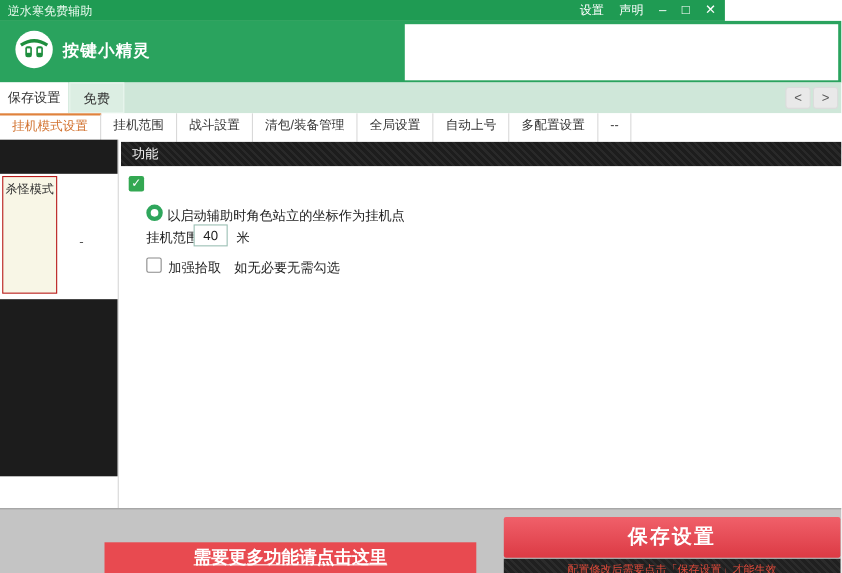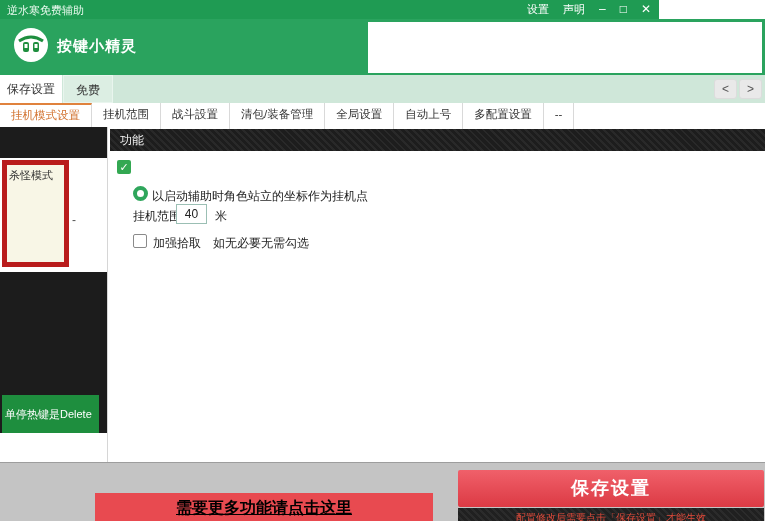--- a/index.html
+++ b/index.html
@@ -29,40 +29,40 @@
 
   
   .tabrow2 { position:absolute; left:0; top:103px; width:765px; height:24px; background:#fff; display:flex; }
   .stab { height:40px; line-height:23px; padding:0 11px; font-size:11.5px; color:#333; border-right:1px solid #d9d9d9; cursor:pointer; white-space:nowrap; }
   .stab.active { color:#d2722f; border-top:2px solid #e0823d; line-height:21px; }
 
   
   .side-dark-a { position:absolute; left:0; top:127px; width:107px; height:31px; background:#1c1c1c; }
   .side-dark-b { position:absolute; left:0; top:272px; width:107px; height:161px; background:#1c1c1c; }
   .side-divider { position:absolute; left:107px; top:127px; width:1px; height:335px; background:#d6d6d6; }
-  .mode-list { position:absolute; left:2px; top:160px; width:67px; height:107px; background:#f8f6e6; border:5px solid #b91c1c; padding:3px 2px; cursor:pointer; }
+  .mode-list { position:absolute; left:2px; top:160px; width:50px; height:107px; background:#f8f6e6; border:1px solid #b91c1c; padding:3px 2px; cursor:pointer; }
   .mode-item { font-size:11px; color:#333; cursor:pointer; }
   .side-dash { position:absolute; left:72px; top:213px; font-size:12px; color:#555; }
   .hotkey-box { position:absolute; left:2px; top:395px; width:97px; height:38px; background:#1e8e3e; color:#fff; font-size:11px; display:flex; align-items:center; padding-left:3px; letter-spacing:0; }
 
   
   .panel-header { position:absolute; left:110px; top:129px; width:655px; height:22px; color:#f2f2f2; font-size:12px; line-height:22px; padding-left:10px;
     background:repeating-linear-gradient(45deg,#1d1d1d 0 3px,#292929 3px 5px); }
   .chk { position:absolute; width:14px; height:14px; border-radius:2px; cursor:pointer; }
   .chk.checked { background:#33a852; color:#fff; font-size:11px; line-height:14px; text-align:center; }
   .chk.empty { background:#fff; border:1px solid #8a8a8a; }
   .radio { position:absolute; width:15px; height:15px; border-radius:50%; border:4px solid #2fa65c; background:#fff; cursor:pointer; }
   .lbl { position:absolute; font-size:12px; color:#222; white-space:nowrap; }
   .range-input { position:absolute; left:176px; top:204px; width:31px; height:20px; border:1px solid #9bbfb4; font-size:12px; text-align:center; color:#222; background:#fff; font-family:"Liberation Sans",sans-serif; }
 
   
   .footer { position:absolute; left:0; top:462px; width:765px; height:59px; background:#c4c4c4; border-top:1px solid #9d9d9d; }
   .hotkey-info { position:absolute; left:45px; top:6px; font-size:15px; color:#111; font-family:"Liberation Serif","DejaVu Serif",serif; letter-spacing:1px; }
   .more-banner { position:absolute; left:95px; top:30px; width:338px; height:29px; background:#e84a50; text-align:center; cursor:pointer; }
-  .more-banner span { font-size:16px; font-weight:bold; color:#000000; text-decoration:underline; line-height:29px; font-family:"Liberation Serif","DejaVu Serif",serif; }
+  .more-banner span { font-size:16px; font-weight:bold; color:#ffffff; text-decoration:underline; line-height:29px; font-family:"Liberation Serif","DejaVu Serif",serif; }
   .save-btn { position:absolute; left:458px; top:7px; width:306px; height:37px; background:linear-gradient(#f0606a,#dc3a44); border-radius:2px; text-align:center; cursor:pointer; }
   .save-btn span { color:#fff; font-size:18px; font-weight:bold; line-height:37px; letter-spacing:2px; }
   .save-note-strip { position:absolute; left:458px; top:45px; width:306px; height:14px; overflow:hidden;
     background:repeating-linear-gradient(45deg,#202020 0 3px,#2b2b2b 3px 5px); }
   .save-note-strip span { display:block; transform:translateY(3px); font-size:10px; color:#e04a3a; white-space:nowrap; text-align:center; }
 </style>
 </head>
 <body>
 
 <div id="app">
@@ -109,21 +109,20 @@
     <div class="stab">--</div>
   </div>
 
   <div class="side-dark-a"></div>
   <div class="side-dark-b"></div>
   <div class="side-divider"></div>
   <div class="mode-list">
     <div class="mode-item">杀怪模式</div>
   </div>
   <div class="side-dash">-</div>
-  <div class="hotkey-box">单停热键是Delete</div>
 
   <div class="panel-header">功能</div>
 
   <div class="chk checked" style="left:117px; top:160px;">✓</div>
 
   <div class="radio" style="left:133px; top:186px;"></div>
   <div class="lbl" style="left:152px; top:188px;">以启动辅助时角色站立的坐标作为挂机点</div>
 
   <div class="lbl" style="left:133px; top:208px;">挂机范围</div>
   <input class="range-input" value="40" style="">

